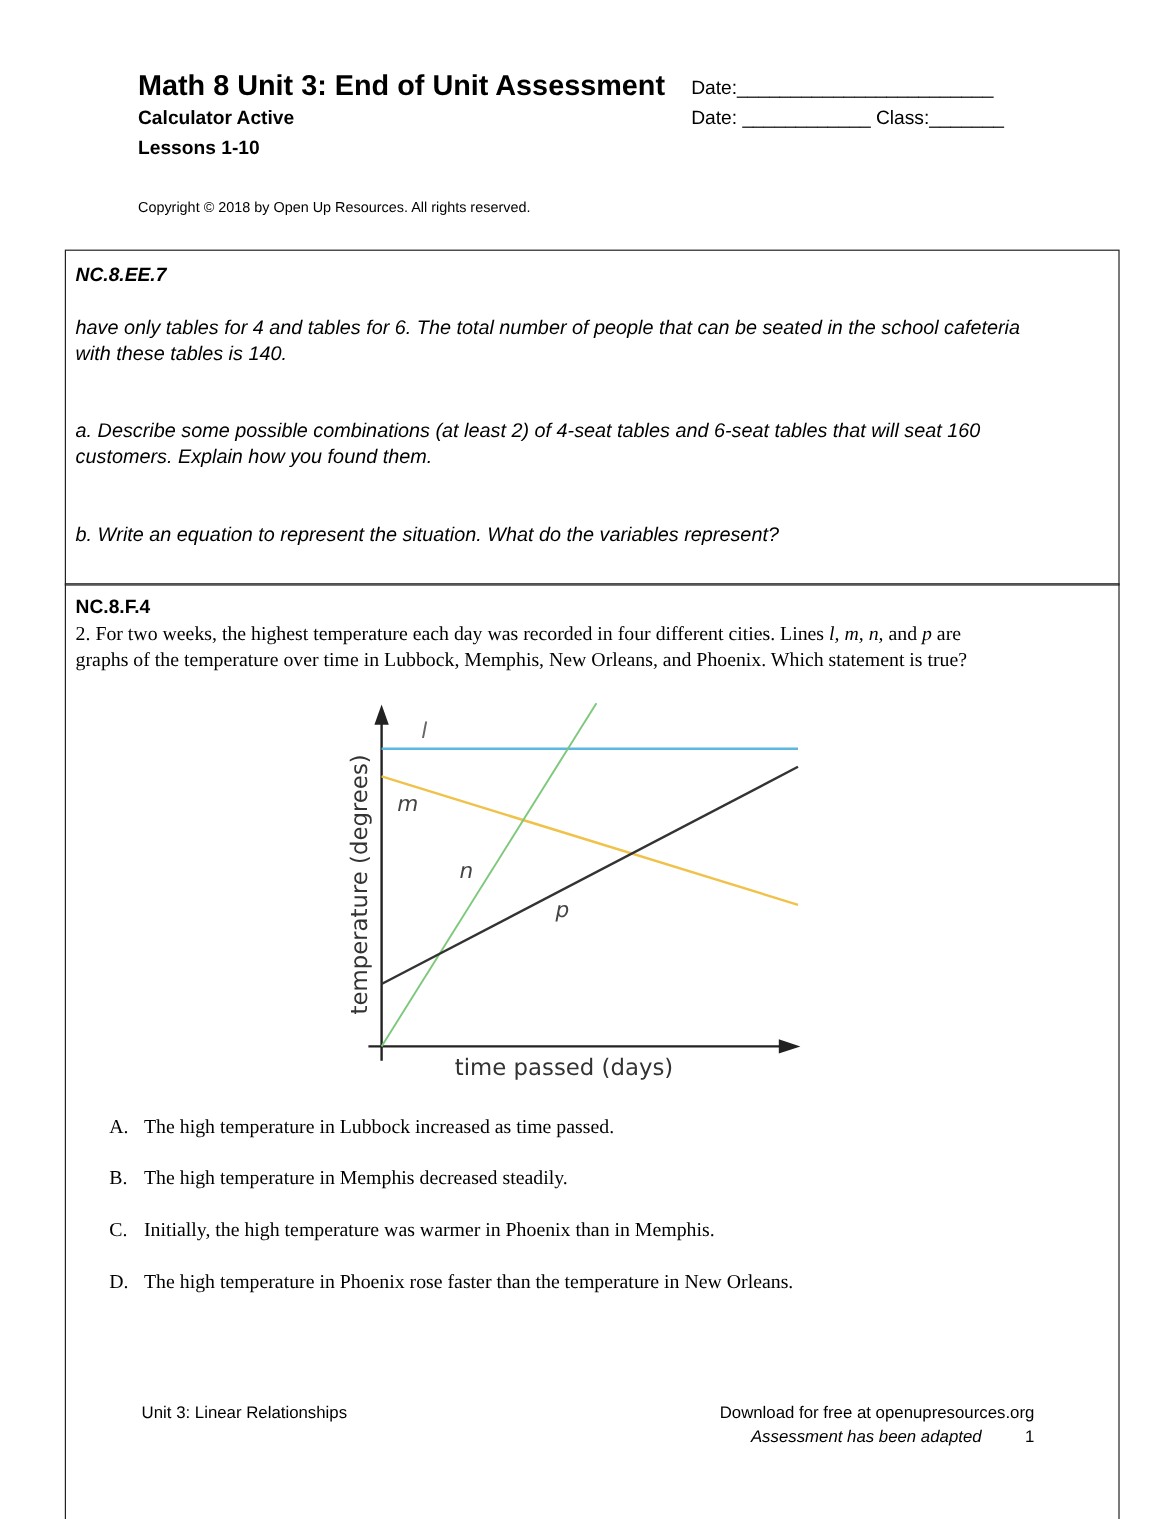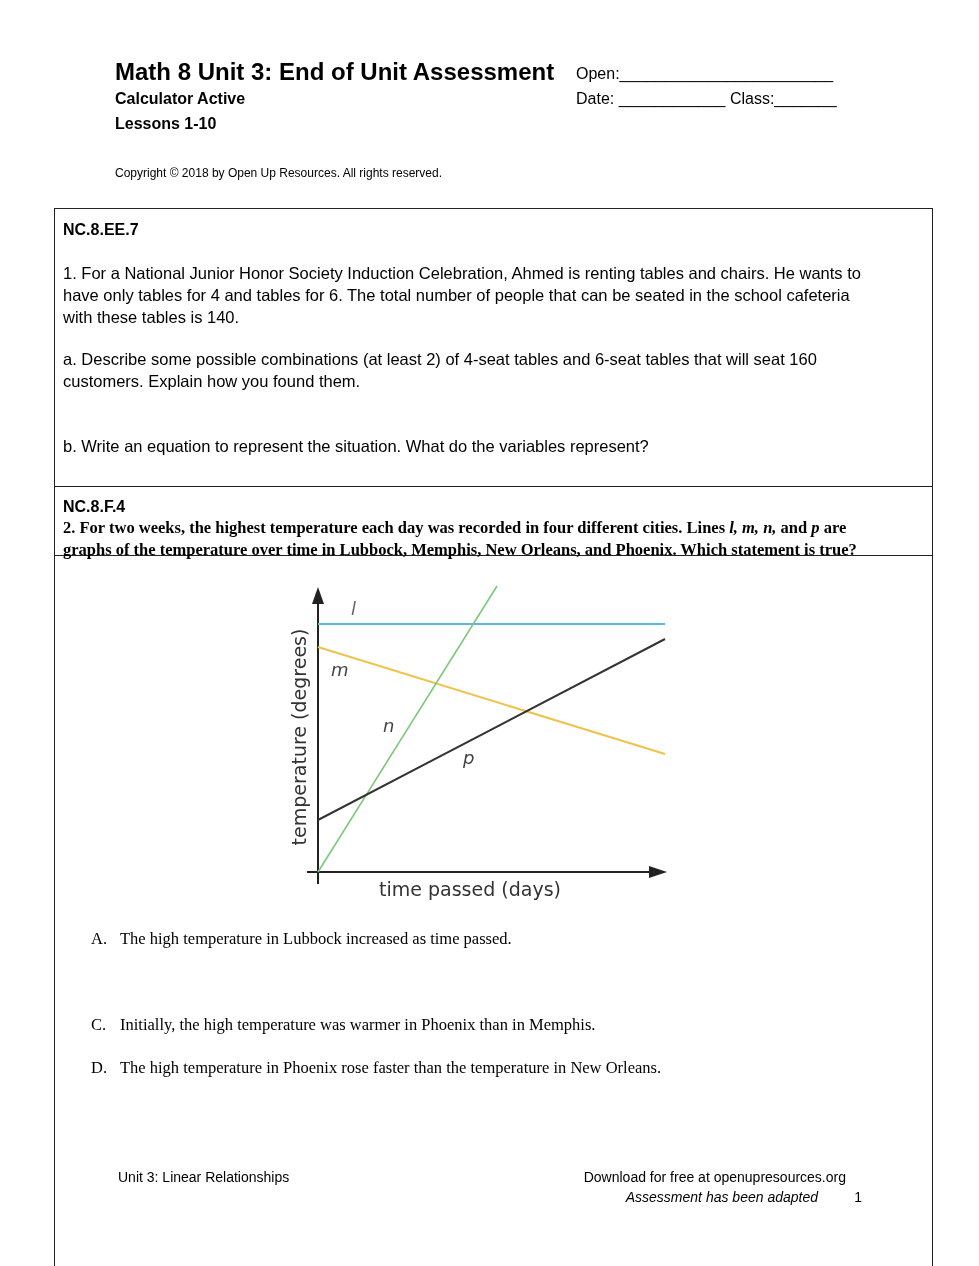--- a/index.html
+++ b/index.html
@@ -6,41 +6,40 @@
   body { width: 979px; height: 1266px; position: relative; overflow: hidden; font-family: "Liberation Sans", sans-serif; color: #000; }
   .abs { position: absolute; }
   .title { left: 115px; top: 58px; font-size: 24px; font-weight: bold; }
   .subtitle { left: 115px; font-size: 16px; font-weight: bold; }
   .hdr-right { left: 576px; font-size: 16px; white-space: pre; }
   .copyright { left: 115px; top: 166px; font-size: 12px; }
   .box { left: 54px; width: 879px; border: 1.5px solid #222; box-sizing: border-box; }
   .std { font-weight: bold; font-size: 16px; }
   .q1 { font-size: 16.5px; line-height: 22px; }
   .serif { font-family: "Liberation Serif", serif; }
-  .q2 { font-size: 16.5px; line-height: 22px; font-weight: bold; }
+  .q2 { font-size: 16.5px; line-height: 22px; }
   .q2-std { font-family: "Liberation Sans", sans-serif; font-weight: bold; font-size: 16px; }
   .choice { left: 91px; font-family: "Liberation Serif", serif; font-size: 16.5px; }
   .choice .letter { display: inline-block; width: 29px; }
   .footer { font-size: 14px; }
   .footer-i { font-size: 14px; font-style: italic; }
 </style>
 </head>
 <body>
 
 <div class="abs title">Math 8 Unit 3: End of Unit Assessment</div>
 <div class="abs subtitle" style="top:90px;">Calculator Active</div>
 <div class="abs subtitle" style="top:115px;">Lessons 1-10</div>
-<div class="abs hdr-right" style="top:65px;">Open:________________________</div>
+<div class="abs hdr-right" style="top:65px;">Date:________________________</div>
 <div class="abs hdr-right" style="top:90px;">Date: ____________ Class:_______</div>
 <div class="abs copyright">Copyright © 2018 by Open Up Resources. All rights reserved.</div>
 
-<div class="abs box" style="top:208px; height:348px;">
+<div class="abs box" style="top:208px; height:280px;font-style:italic;">
   <div class="abs std" style="left:8px; top:12px;">NC.8.EE.7</div>
   <div class="abs q1" style="left:8px; top:53px;">
-    <div>1. For a National Junior Honor Society Induction Celebration, Ahmed is renting tables and chairs. He wants to</div>
     <div>have only tables for 4 and tables for 6. The total number of people that can be seated in the school cafeteria</div>
     <div>with these tables is 140.</div>
   </div>
   <div class="abs q1" style="left:8px; top:139px;">
     <div>a. Describe some possible combinations (at least 2) of 4-seat tables and 6-seat tables that will seat 160</div>
     <div>customers. Explain how you found them.</div>
   </div>
   <div class="abs q1" style="left:8px; top:226px;">b. Write an equation to represent the situation. What do the variables represent?</div>
 </div>
 
@@ -68,20 +67,21 @@
 
     <text x="74" y="33" font-family="'DejaVu Sans', sans-serif" font-size="18" font-style="italic" fill="#666">l</text>
     <text x="54" y="94" font-family="'DejaVu Sans', sans-serif" font-size="18" font-style="italic" fill="#444">m</text>
     <text x="106" y="150" font-family="'DejaVu Sans', sans-serif" font-size="18" font-style="italic" fill="#444">n</text>
     <text x="186" y="182" font-family="'DejaVu Sans', sans-serif" font-size="18" font-style="italic" fill="#444">p</text>
     <text x="193" y="314" text-anchor="middle" font-family="'DejaVu Sans', sans-serif" font-size="19" fill="#333">time passed (days)</text>
     <text x="0" y="0" transform="translate(29,155) rotate(-90)" text-anchor="middle" font-family="'DejaVu Sans', sans-serif" font-size="19" fill="#333">temperature (degrees)</text>
   </svg>
 
   <div class="abs choice" style="left:36px; top:442px;"><span class="letter">A.</span><span>The high temperature in Lubbock increased as time passed.</span></div>
+  <div class="abs choice" style="left:36px; top:485px;"><span class="letter">B.</span><span>The high temperature in Memphis decreased steadily.</span></div>
   <div class="abs choice" style="left:36px; top:528px;"><span class="letter">C.</span><span>Initially, the high temperature was warmer in Phoenix than in Memphis.</span></div>
   <div class="abs choice" style="left:36px; top:571px;"><span class="letter">D.</span><span>The high temperature in Phoenix rose faster than the temperature in New Orleans.</span></div>
 </div>
 
 <div class="abs footer" style="left:118px; top:1169px;">Unit 3: Linear Relationships</div>
-<div class="abs footer" style="right:133px; top:1169px;">Download for free at openupresources.org</div>
+<div class="abs footer" style="right:117px; top:1169px;">Download for free at openupresources.org</div>
 <div class="abs footer-i" style="right:161px; top:1189px;margin-left:20px;">Assessment has been adapted</div>
 <div class="abs footer" style="right:117px; top:1189px;">1</div>
 
 </body></html>

